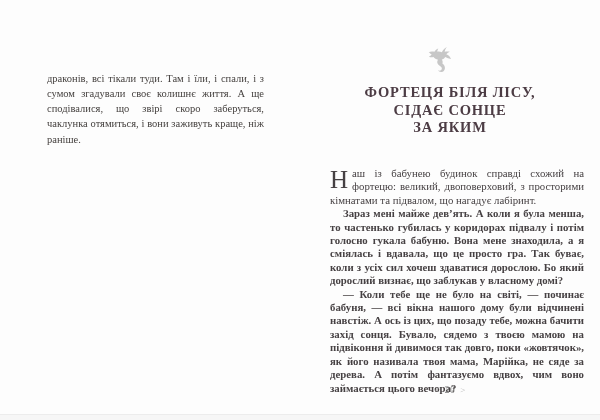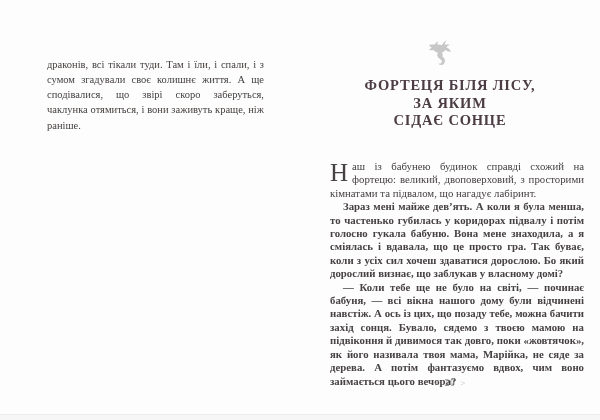--- a/index.html
+++ b/index.html
@@ -18,33 +18,33 @@
     background: #fdfdfd;
   }
   
   .left-page {
     position: absolute;
     left: 0; top: 0;
     width: 300px; height: 420px;
   }
   .left-paragraph {
     position: absolute;
-    left: 47px; top: 46px;
+    left: 47px; top: 60px;
     width: 217px;
     font-size: 10.5px;
     line-height: 15.3px;
     color: #45413f;
     text-align: justify;
     hyphens: auto;
     -webkit-hyphens: auto;
   }
   
   .right-page {
     position: absolute;
-    left: 300px; top: 1px;
+    left: 300px; top: 8px;
     width: 300px; height: 336px;
   }
   .ornament {
     position: absolute;
     left: 122px; top: 27px;
     width: 38px; height: 38px;
   }
   .chapter-title {
     position: absolute;
     left: 0; top: 76px;
@@ -112,22 +112,22 @@
   <div class="right-page">
 
     <div class="ornament">
       <svg width="38" height="38" viewBox="0 0 38 38" aria-hidden="true">
         <path fill="#c7c7c7" d="M6.5 17.2c2-.9 4-1 5.9-.4.9-1.6 2.2-2.8 3.9-3.4-.7 1-1 2.1-1 3.3 1.6-.3 3.1-.1 4.5.6 1-2.4 2.8-4.3 5.2-5.4-1.3 1.3-2.1 3-2.3 4.9 1.7-.5 3.4-.5 5.1 0-1.4.5-2.6 1.3-3.5 2.4 2.3.9 3.9 2.5 4.7 4.7-2.1-.3-4-.9-5.8-1.9-.8 1.3-2 2.2-3.4 2.6.9 1.2 1.1 2.6.6 3.9 1.8 1.2 2.7 3 2.5 4.9-.2 1.9-1.6 3.3-3.4 3.5-1.5.2-2.8-.5-3.4-1.6 1 .7 2.3.6 3.1-.2.9-.9.9-2.2 0-3.1-1.1-1.2-2.7-1.9-3.5-3.3-.7-1.3-.6-2.8.3-4-1.9-.3-3.4-1.3-4.5-2.7-1.6.4-3.2.3-4.6-.3 1.1-.5 2-1.2 2.8-2.1-1.1-.6-2.1-1.4-2.7-2.4z"></path>
       </svg>
     </div>
 
     <div class="chapter-title">
       <div>ФОРТЕЦЯ БІЛЯ ЛІСУ,</div>
+      <div>СІДАЄ СОНЦЕ</div>
       <div>ЗА ЯКИМ</div>
-      <div>СІДАЄ СОНЦЕ</div>
     </div>
 
     <div class="body-text">
       <p>
         <span class="dropcap">Н</span><span>аш із бабунею будинок справді схожий на фортецю: великий, двоповерховий, з просторими кімнатами та підвалом, що нагадує лабіринт.</span>
       </p>
       <p class="indent">Зараз мені майже дев’ять. А коли я була менша, то частенько губилась у коридорах підвалу і потім голосно гукала бабуню. Вона мене знаходила, а я сміялась і вдавала, що це просто гра. Так буває, коли з усіх сил хочеш здаватися дорослою. Бо який дорослий визнає, що заблукав у власному домі?</p>
       <p class="indent">— Коли тебе ще не було на світі, — починає бабуня, — всі вікна нашого дому були відчинені навстіж. А ось із цих, що позаду тебе, можна бачити захід сонця. Бувало, сядемо з твоєю мамою на підвіконня й дивимося так довго, поки «жовтячок», як його називала твоя мама, Марійка, не сяде за дерева. А потім фантазуємо вдвох, чим воно займається цього вечора?</p>
     </div>
 

